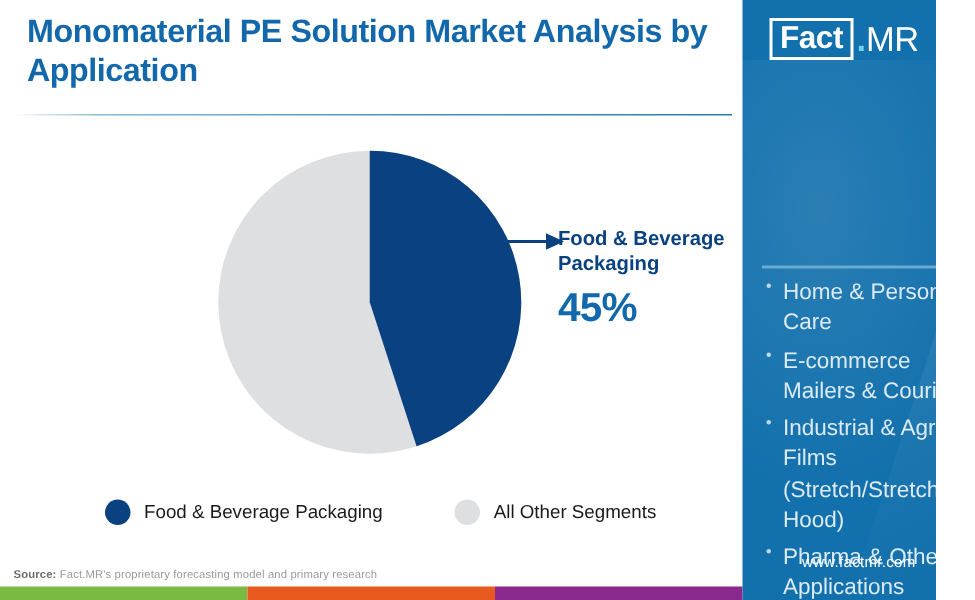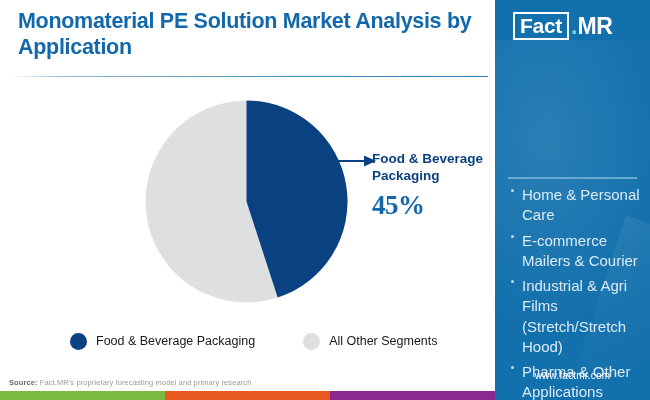--- a/index.html
+++ b/index.html
@@ -32,21 +32,21 @@
   #pie{width:203px;height:203px;display:block;}
 
   #callout-arrow{position:absolute;left:336px;top:152px;width:40px;height:18px;}
 
   #callout-label{
     position:absolute;left:372px;top:150px;width:122px;
     color:#0a4180;font-size:13.5px;font-weight:bold;line-height:1.28;
   }
   #callout-value{
     position:absolute;left:372px;top:190px;
-    color:#1268ab;font-size:27px;font-weight:bold;letter-spacing:-0.5px;font-family:Liberation Serif, serif;
+    color:#1268ab;font-size:27px;font-weight:bold;letter-spacing:-0.5px;
   }
 
   
   #legend{
     position:absolute;left:70px;top:330px;width:400px;height:22px;
     display:flex;align-items:center;gap:48px;
   }
   .legend-item{display:flex;align-items:center;gap:9px;}
   .legend-dot{width:17px;height:17px;border-radius:50%;display:block;flex:0 0 auto;}
   .legend-text{font-size:12.5px;color:#1a1a1a;white-space:nowrap;}
@@ -57,42 +57,42 @@
     font-size:7.5px;color:#9a9a9a;letter-spacing:0.1px;text-align:center;
   }
   #source b{color:#6d6d6d;}
 
   
   #footer-bar{position:absolute;left:0;top:391px;width:495px;height:9px;display:flex;}
   .fseg{height:9px;}
 
   
   #right-panel{
-    position:absolute;left:495px;top:0;width:155px;height:400px;
+    position:absolute;left:495px;top:0;width:129px;height:400px;
     background:#1270ac;overflow:hidden;
   }
   #right-panel:before{
     content:"";position:absolute;left:-30px;top:40px;width:230px;height:330px;
     background:radial-gradient(ellipse at 35% 30%, rgba(255,255,255,.10) 0%, rgba(255,255,255,0) 60%);
     pointer-events:none;
   }
   #right-panel:after{
     content:"";position:absolute;left:100px;top:230px;width:120px;height:180px;
     background:linear-gradient(135deg, rgba(255,255,255,.07), rgba(255,255,255,0) 70%);
     transform:rotate(18deg);pointer-events:none;
   }
 
   
   #logo{position:absolute;left:18px;top:12px;display:flex;align-items:center;}
   #logo-box{
     border:2px solid #ffffff;padding:1px 5px 2px 5px;
     color:#ffffff;font-size:21px;font-weight:bold;line-height:1;letter-spacing:-0.3px;
   }
   #logo-dot{color:#6fd0f5;font-size:23px;font-weight:bold;line-height:1;margin-left:2px;}
-  #logo-mr{color:#ffffff;font-size:23px;font-weight:bold;line-height:1;letter-spacing:-0.3px;}
+  #logo-mr{color:#ffffff;font-size:23px;font-weight:normal;line-height:1;letter-spacing:-0.3px;}
 
   
   #seg-title{
     position:absolute;left:0;top:152px;width:155px;text-align:center;
     color:#ffffff;font-size:14.5px;font-weight:bold;letter-spacing:-0.2px;
   }
   #seg-rule{position:absolute;left:13px;top:177px;width:129px;height:2px;background:#6aa9d0;}
   #seg-list{position:absolute;left:13px;top:185px;width:136px;padding:0;margin:0;list-style:none;}
   #seg-list li{
     position:relative;padding-left:14px;margin-bottom:5px;

